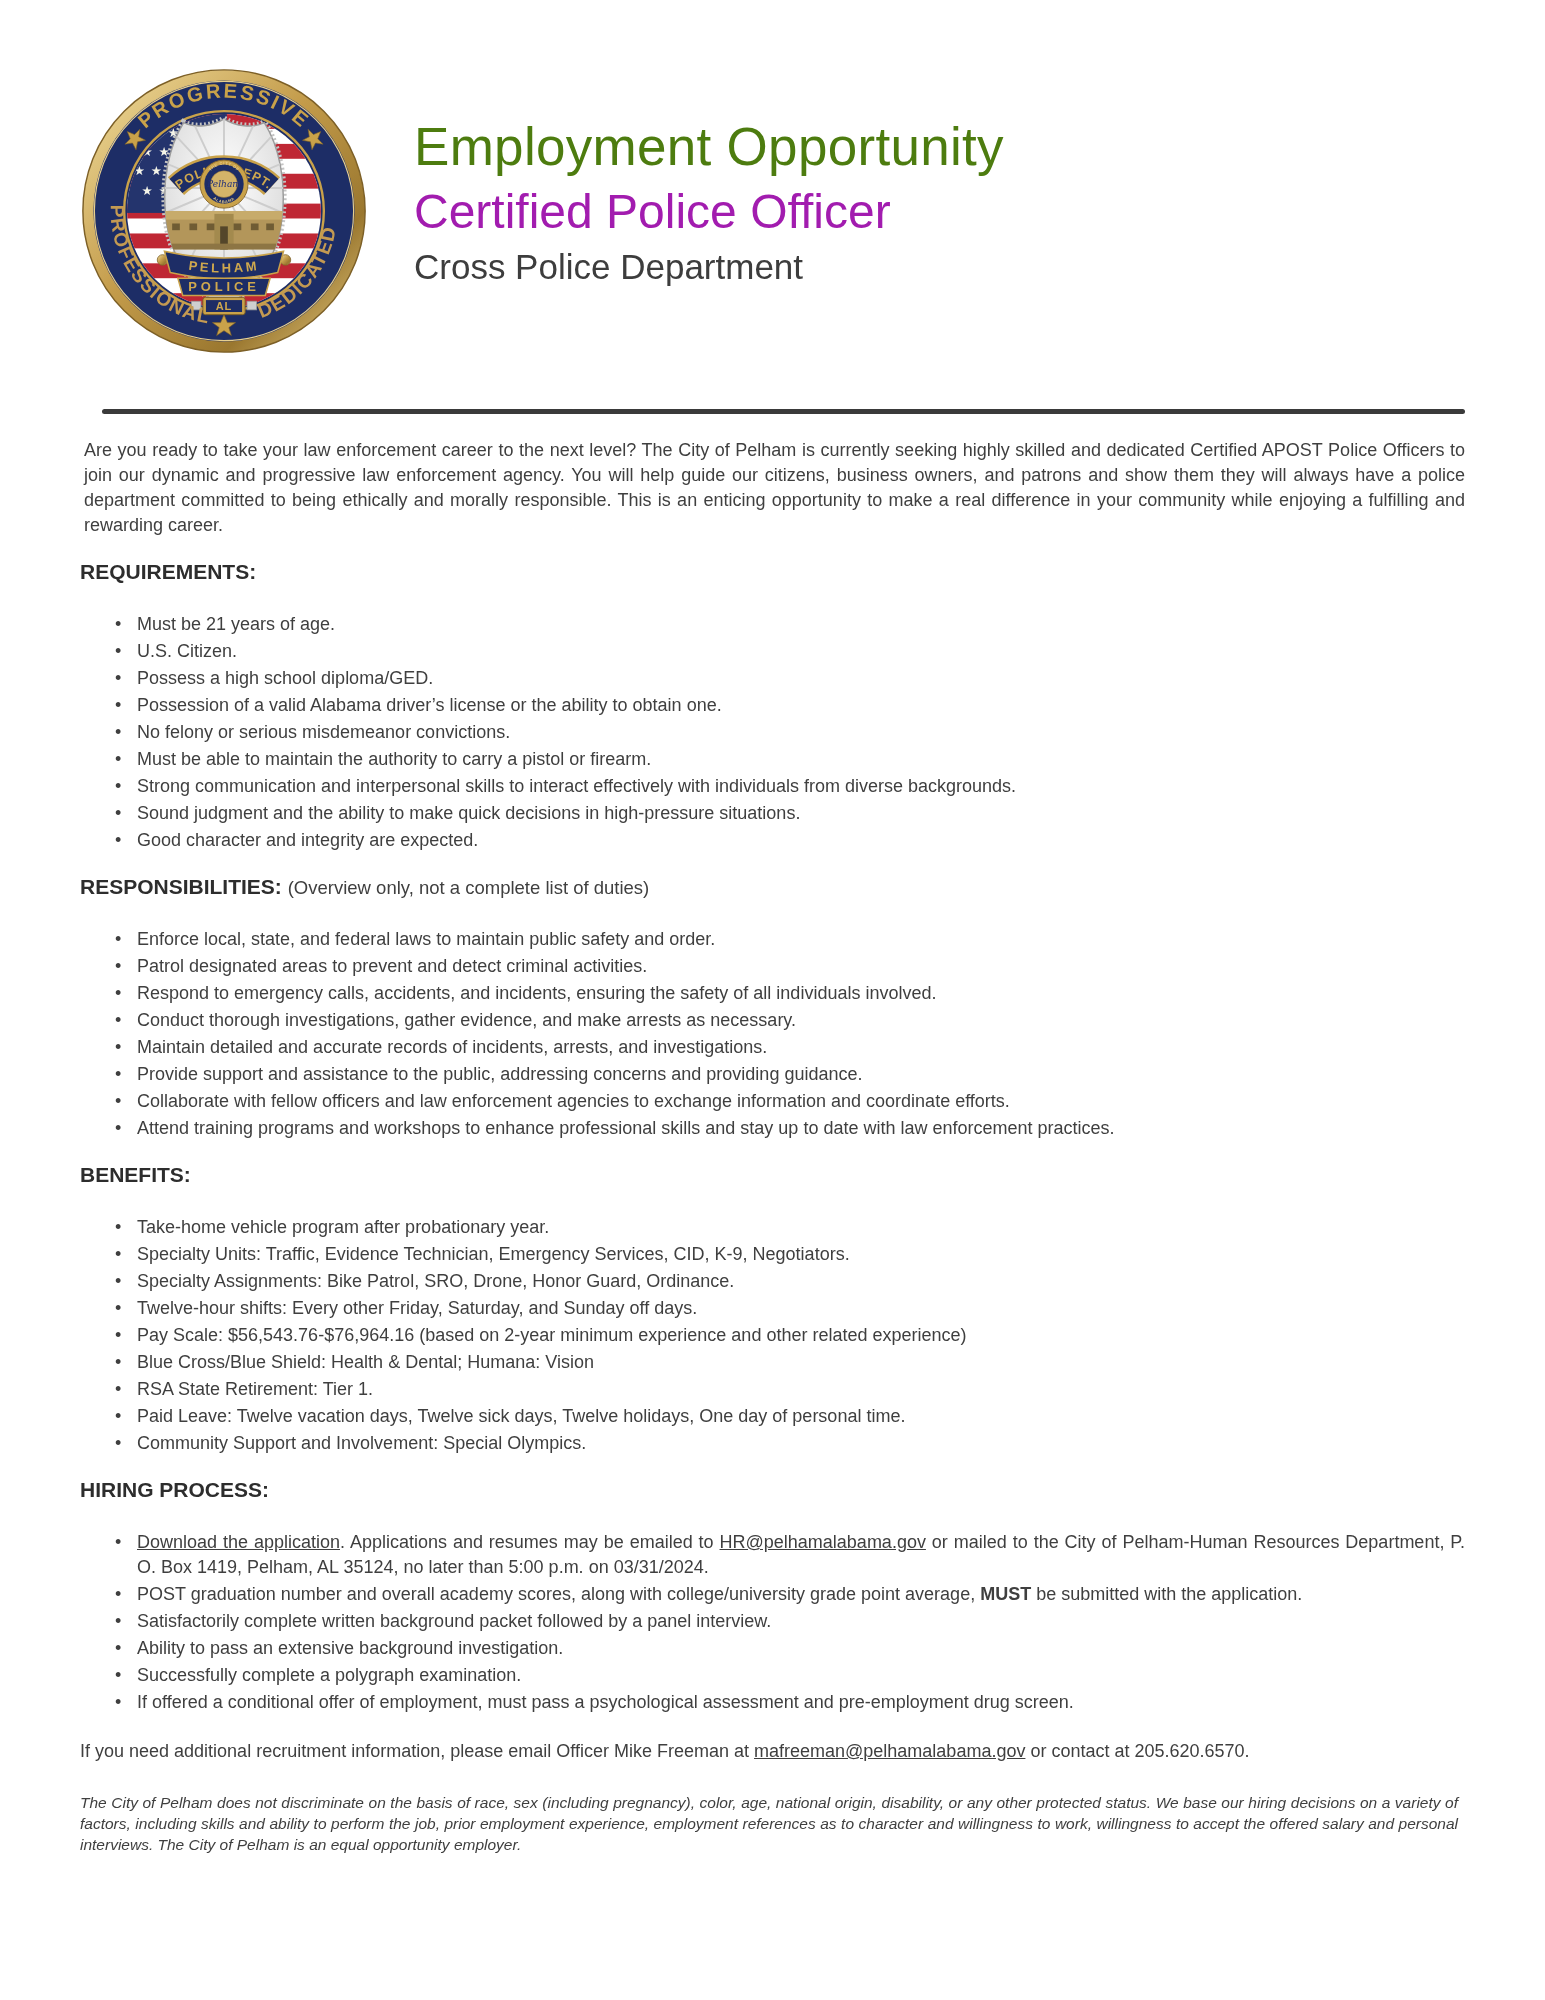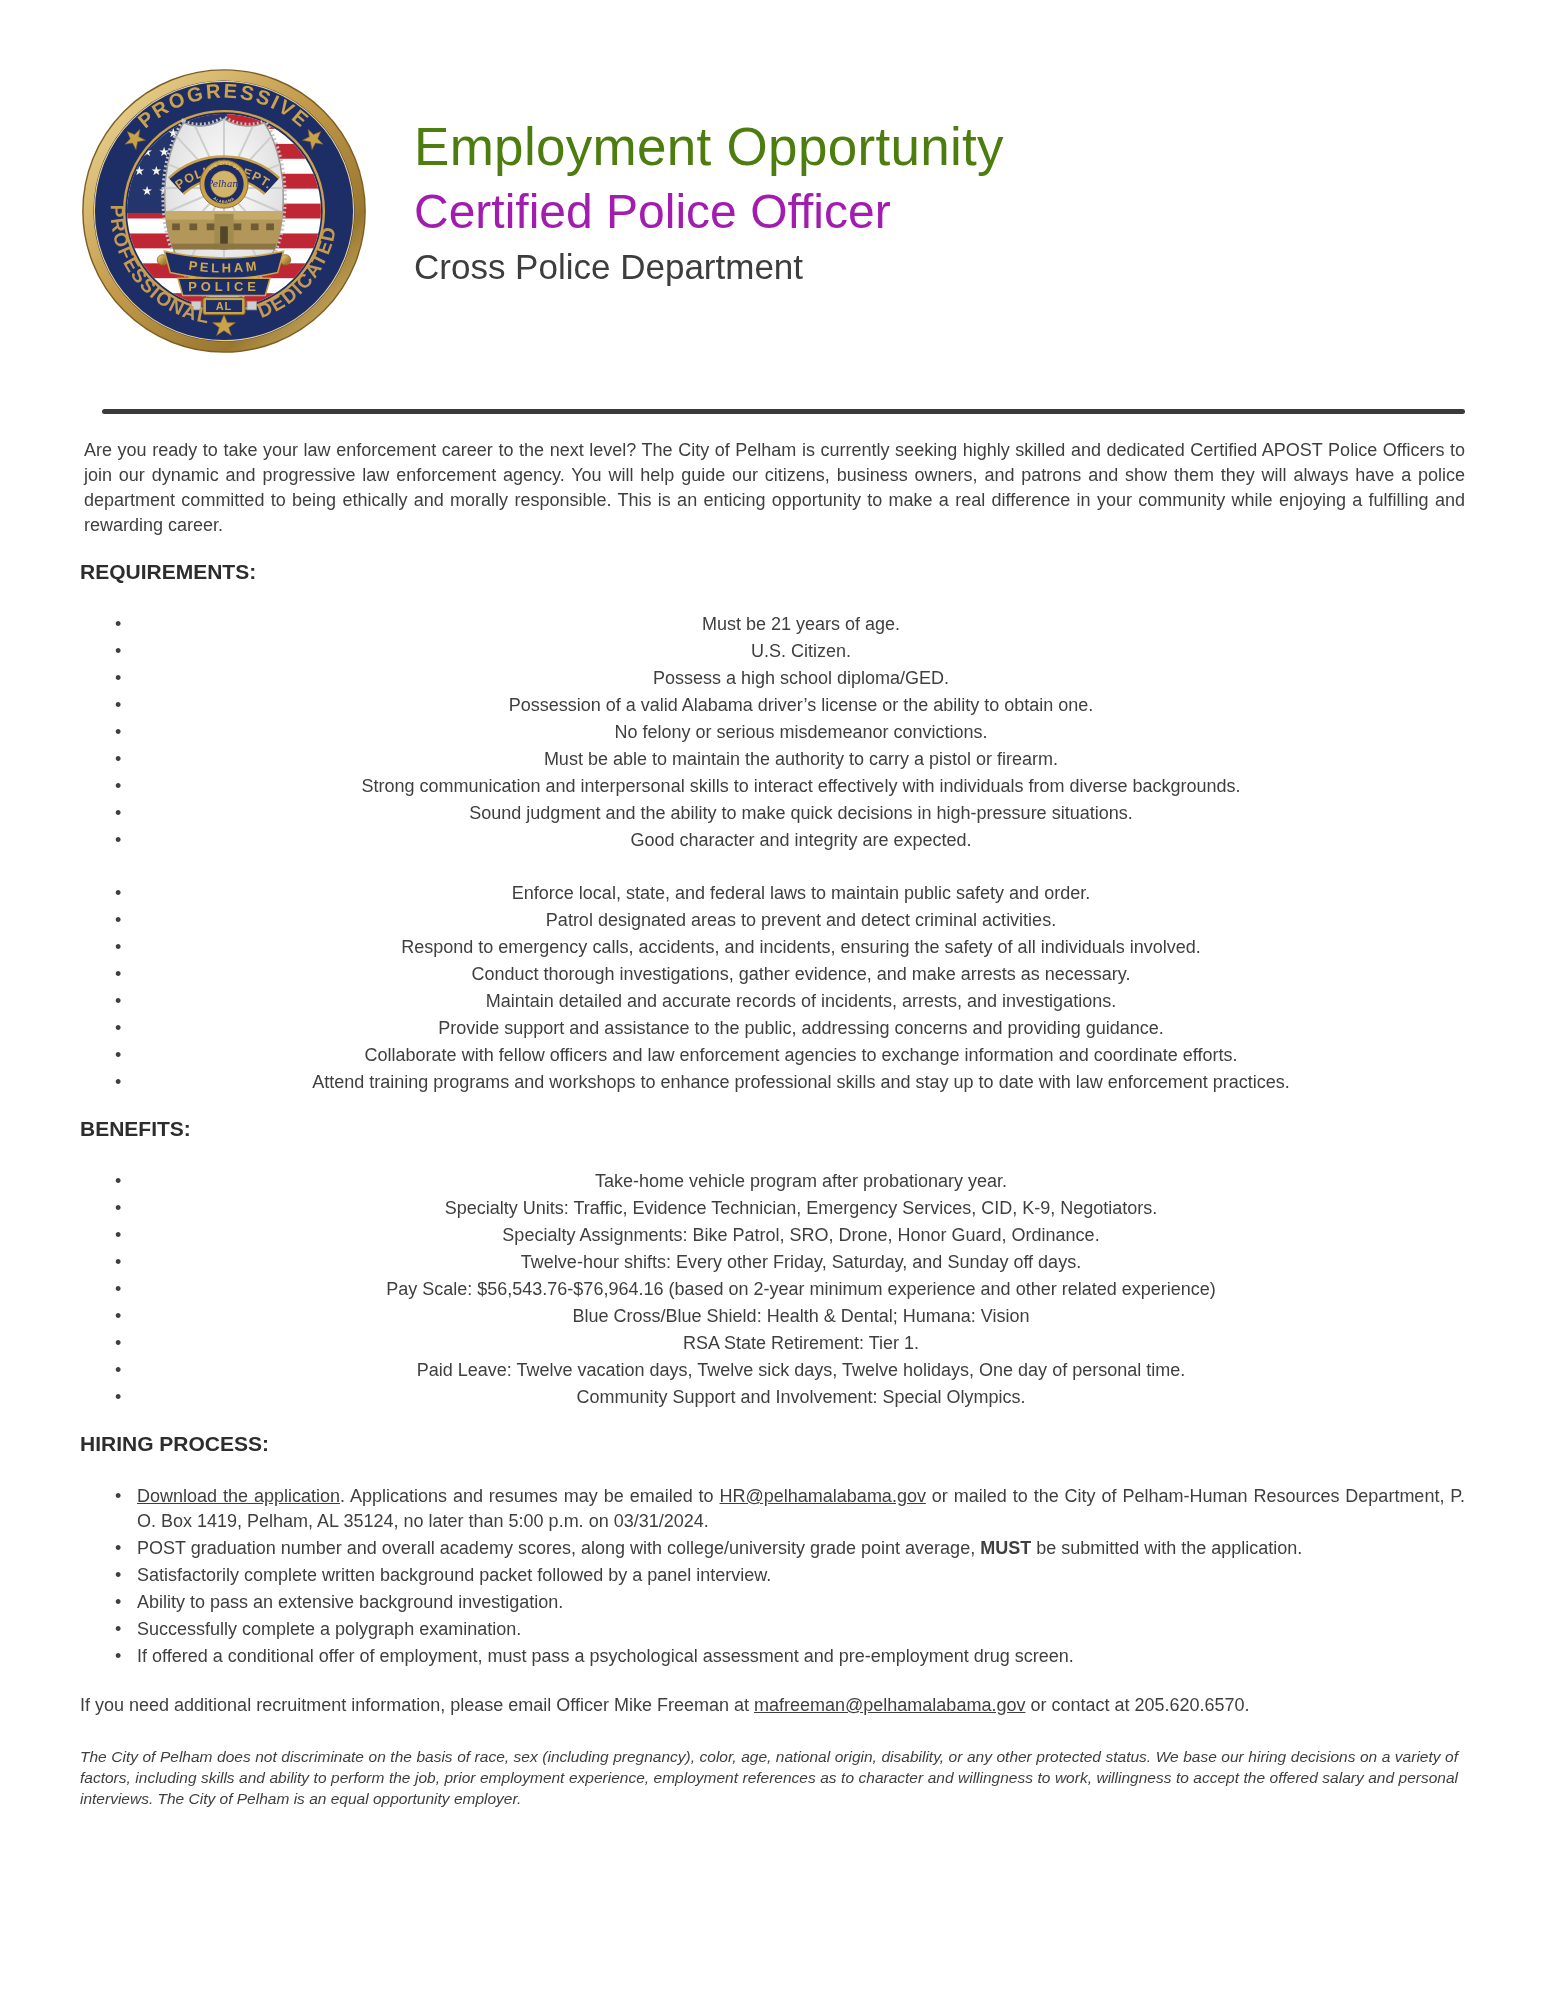--- a/index.html
+++ b/index.html
@@ -12,21 +12,21 @@
   .badge{flex:0 0 auto;margin-top:7px;}
   .titles{margin-left:46px;padding-top:56px;}
   .title{font-size:53px;line-height:1.16;color:#4d7c0f;letter-spacing:.3px;}
   .subtitle{font-size:48px;line-height:1.1;color:#a21caf;margin-top:9px;}
   .dept{font-size:35px;line-height:1.1;color:#3d3d3d;margin-top:9px;}
   .divider{height:5px;background:#3a3a3a;border-radius:3px;margin:54px 0 0 22px;}
   .intro{margin:24px 0 0 4px;font-size:18px;line-height:25px;text-align:justify;}
   .section-heading{margin:22px 0 0 0;font-size:21px;font-weight:bold;color:#2d2d2d;}
   .hd-note{font-weight:normal;font-size:18.5px;color:#3f3f3f;}
   ul.bullets{margin:28px 0 0 35px;padding:0;list-style:none;}
-  ul.bullets li{position:relative;padding-left:22px;font-size:18px;line-height:25px;margin-bottom:2px;text-align:center;}
+  ul.bullets li{position:relative;padding-left:22px;font-size:18px;line-height:25px;margin-bottom:2px;}
   ul.bullets li::before{content:"\2022";position:absolute;left:0;top:0;}
   ul.justify li{text-align:justify;}
   .contact{margin:24px 0 0 0;font-size:18px;line-height:25px;text-align:justify;}
   .disclaimer{margin:28px 7px 0 0;font-style:italic;font-size:15.5px;line-height:21px;text-align:justify;}
   .seg-link{text-decoration:underline;cursor:pointer;color:inherit;}
   .seg-bold{font-weight:bold;}
   .ring-text{font-family:"Liberation Sans",sans-serif;font-weight:bold;}
   .badge-text{font-family:"Liberation Sans",sans-serif;font-weight:bold;}
   .seal-script{font-family:"DejaVu Serif",serif;font-style:italic;}
 </style>
@@ -192,20 +192,21 @@
         <li>Possession of a valid Alabama driver’s license or the ability to obtain one.</li>
         <li>No felony or serious misdemeanor convictions.</li>
         <li>Must be able to maintain the authority to carry a pistol or firearm.</li>
         <li>Strong communication and interpersonal skills to interact effectively with individuals from diverse backgrounds.</li>
         <li>Sound judgment and the ability to make quick decisions in high-pressure situations.</li>
         <li>Good character and integrity are expected.</li>
       </ul>
   </section>
 
   <section>
+    <h4 class="section-heading"><span>RESPONSIBILITIES:</span> <span class="hd-note">(Overview only, not a complete list of duties)</span></h4>
     <ul class="bullets">
         <li>Enforce local, state, and federal laws to maintain public safety and order.</li>
         <li>Patrol designated areas to prevent and detect criminal activities.</li>
         <li>Respond to emergency calls, accidents, and incidents, ensuring the safety of all individuals involved.</li>
         <li>Conduct thorough investigations, gather evidence, and make arrests as necessary.</li>
         <li>Maintain detailed and accurate records of incidents, arrests, and investigations.</li>
         <li>Provide support and assistance to the public, addressing concerns and providing guidance.</li>
         <li>Collaborate with fellow officers and law enforcement agencies to exchange information and coordinate efforts.</li>
         <li>Attend training programs and workshops to enhance professional skills and stay up to date with law enforcement practices.</li>
       </ul>

